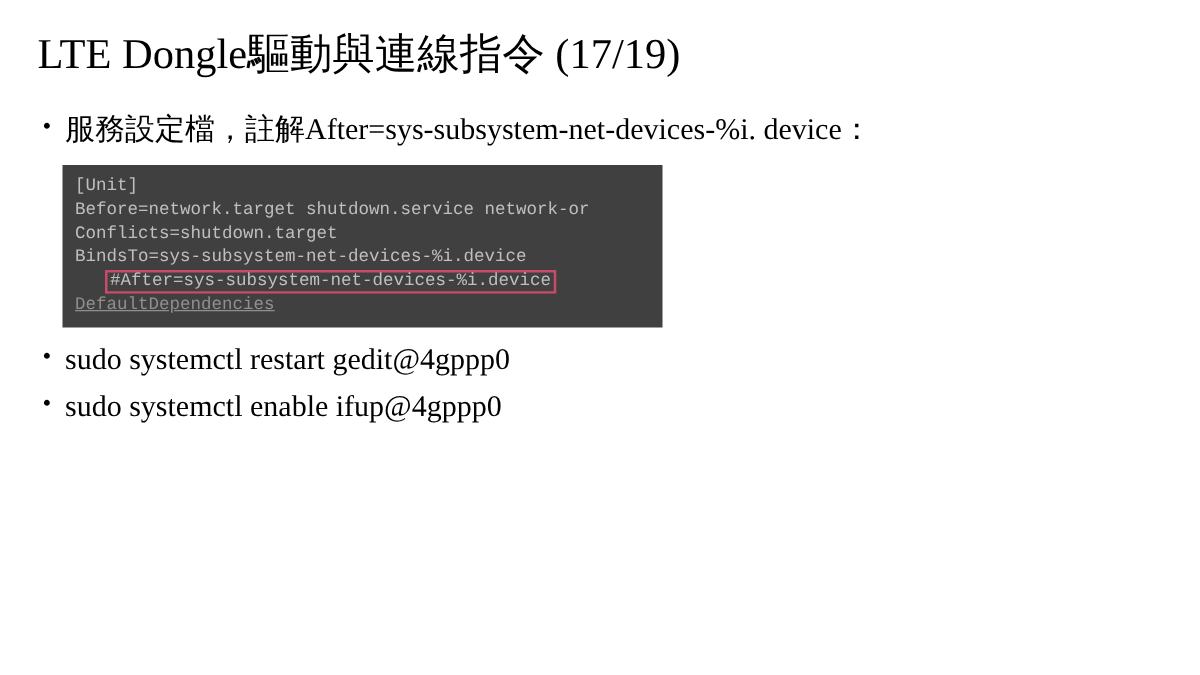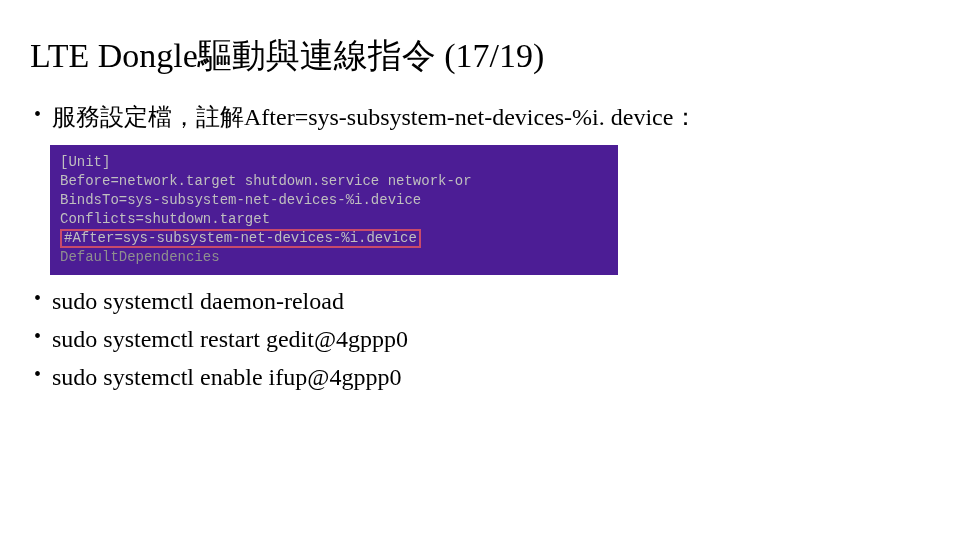--- a/index.html
+++ b/index.html
@@ -6,21 +6,21 @@
     margin: 0;
     padding: 0;
     width: 960px;
     height: 540px;
     background: #ffffff;
     font-family: "Times New Roman", serif;
     color: #000;
     box-sizing: border-box;
   }
   .slide {
-    padding: 33px 30px 20px 30px;
+    padding: 20px 30px 20px 30px;
   }
   .title {
     font-size: 34px;
     font-weight: normal;
     margin: 0 0 20px 0;
   }
   ul.bullets {
     list-style: none;
     padding: 0;
     margin: 0 0 8px 0;
@@ -34,66 +34,67 @@
   }
   ul.bullets li::before {
     content: "•";
     position: absolute;
     left: 4px;
     top: 0;
     font-size: 20px;
   }
   .terminal {
     display: inline-block;
-    background: #4c1d95;
+    background: #404040;
     color: #bfbfbf;
     font-family: "Courier New", monospace;
     font-size: 14px;
     line-height: 1.35;
     padding: 8px 10px 8px 10px;
     margin: 2px 0 8px 20px;
-    width: 568px;
+    width: 480px;
     box-sizing: border-box;
   }
   .terminal .line {
     white-space: nowrap;
     overflow: hidden;
   }
   .terminal .hl {
     border: 2px solid #c94a6a;
     padding: 0 2px;
     display: inline-block;
     color: #bfbfbf;
     line-height: 1.1;
+    margin-left: 24px;
   }
   .terminal .dim {
     color: #8f8f8f;
+    text-decoration: underline;
   }
 </style>
 </head>
 <body>
 
 <div class="slide">
 
   <h1 class="title">LTE Dongle驅動與連線指令 (17/19)</h1>
 
   <ul class="bullets">
     <li>服務設定檔，註解After=sys-subsystem-net-devices-%i. device：</li>
   </ul>
 
   <div class="terminal">
     <div class="line">[Unit]</div>
     <div class="line">Before=network.target shutdown.service network-or</div>
+    <div class="line">Conflicts=shutdown.target</div>
     <div class="line">BindsTo=sys-subsystem-net-devices-%i.device</div>
-    <div class="line">Conflicts=shutdown.target</div>
     <div class="line">
       <span class="hl">#After=sys-subsystem-net-devices-%i.device</span>
     </div>
     <div class="line dim">DefaultDependencies</div>
   </div>
 
   <ul class="bullets">
-    <li>sudo systemctl daemon-reload</li>
     <li>sudo systemctl restart gedit@4gppp0</li>
     <li>sudo systemctl enable ifup@4gppp0</li>
   </ul>
 
 </div>
 
 </body></html>

